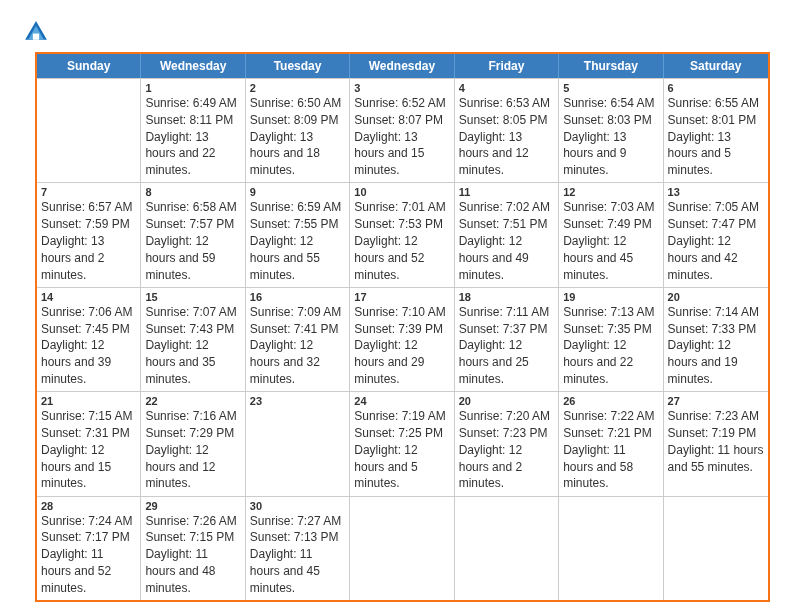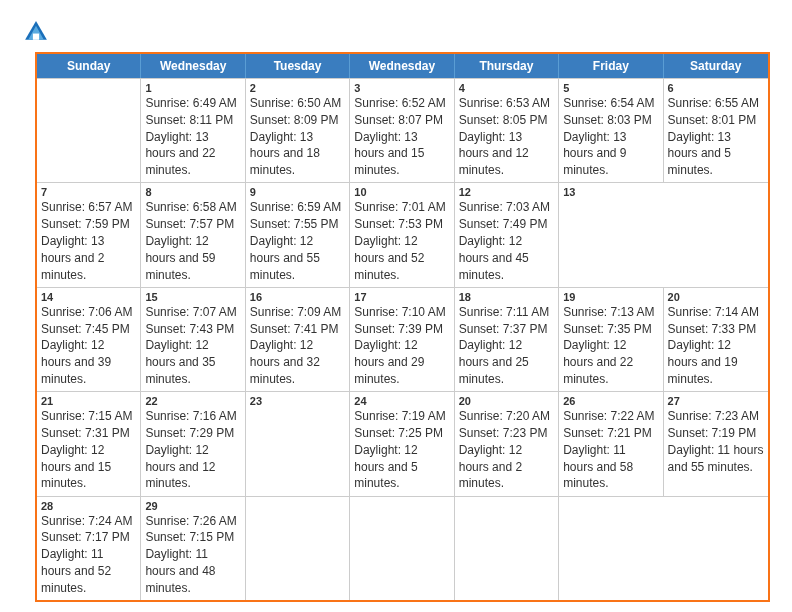--- a/index.html
+++ b/index.html
@@ -125,22 +125,22 @@
       <div class="subtitle"></div>
     </div>
   </div>
 
   <div class="calendar">
     <div class="cal-header-row">
     <div class="cal-header-cell">Sunday</div>
         <div class="cal-header-cell">Wednesday</div>
         <div class="cal-header-cell">Tuesday</div>
         <div class="cal-header-cell">Wednesday</div>
+        <div class="cal-header-cell">Friday</div>
         <div class="cal-header-cell">Thursday</div>
-        <div class="cal-header-cell">Friday</div>
         <div class="cal-header-cell">Saturday</div>
       </div>
     <div class="cal-body">
     <div class="cal-row">
           <div class="cal-cell empty"></div>
           <div class="cal-cell">
             <span class="day-num">1</span>
             <div class="day-info">Sunrise: 6:49 AM<br>Sunset: 8:11 PM<br>Daylight: 13 hours and 22 minutes.</div>
           </div>
           <div class="cal-cell">
@@ -175,25 +175,30 @@
           </div>
           <div class="cal-cell">
             <span class="day-num">9</span>
             <div class="day-info">Sunrise: 6:59 AM<br>Sunset: 7:55 PM<br>Daylight: 12 hours and 55 minutes.</div>
           </div>
           <div class="cal-cell">
             <span class="day-num">10</span>
             <div class="day-info">Sunrise: 7:01 AM<br>Sunset: 7:53 PM<br>Daylight: 12 hours and 52 minutes.</div>
           </div>
           <div class="cal-cell">
+            <span class="day-num">11</span>
+            <div class="day-info">Sunrise: 7:02 AM<br>Sunset: 7:51 PM<br>Daylight: 12 hours and 49 minutes.</div>
+          </div>
+          <div class="cal-cell">
             <span class="day-num">12</span>
             <div class="day-info">Sunrise: 7:03 AM<br>Sunset: 7:49 PM<br>Daylight: 12 hours and 45 minutes.</div>
           </div>
           <div class="cal-cell">
             <span class="day-num">13</span>
+            <div class="day-info">Sunrise: 7:05 AM<br>Sunset: 7:47 PM<br>Daylight: 12 hours and 42 minutes.</div>
           </div>
         </div>
         <div class="cal-row">
           <div class="cal-cell">
             <span class="day-num">14</span>
             <div class="day-info">Sunrise: 7:06 AM<br>Sunset: 7:45 PM<br>Daylight: 12 hours and 39 minutes.</div>
           </div>
           <div class="cal-cell">
             <span class="day-num">15</span>
             <div class="day-info">Sunrise: 7:07 AM<br>Sunset: 7:43 PM<br>Daylight: 12 hours and 35 minutes.</div>
@@ -249,20 +254,24 @@
           </div>
         </div>
         <div class="cal-row">
           <div class="cal-cell">
             <span class="day-num">28</span>
             <div class="day-info">Sunrise: 7:24 AM<br>Sunset: 7:17 PM<br>Daylight: 11 hours and 52 minutes.</div>
           </div>
           <div class="cal-cell">
             <span class="day-num">29</span>
             <div class="day-info">Sunrise: 7:26 AM<br>Sunset: 7:15 PM<br>Daylight: 11 hours and 48 minutes.</div>
+          </div>
+          <div class="cal-cell">
+            <span class="day-num">30</span>
+            <div class="day-info">Sunrise: 7:27 AM<br>Sunset: 7:13 PM<br>Daylight: 11 hours and 45 minutes.</div>
           </div>
           <div class="cal-cell empty"></div>
           <div class="cal-cell empty"></div>
           <div class="cal-cell empty"></div>
           <div class="cal-cell empty"></div>
         </div>
       </div>
   </div>
 </div>
 

